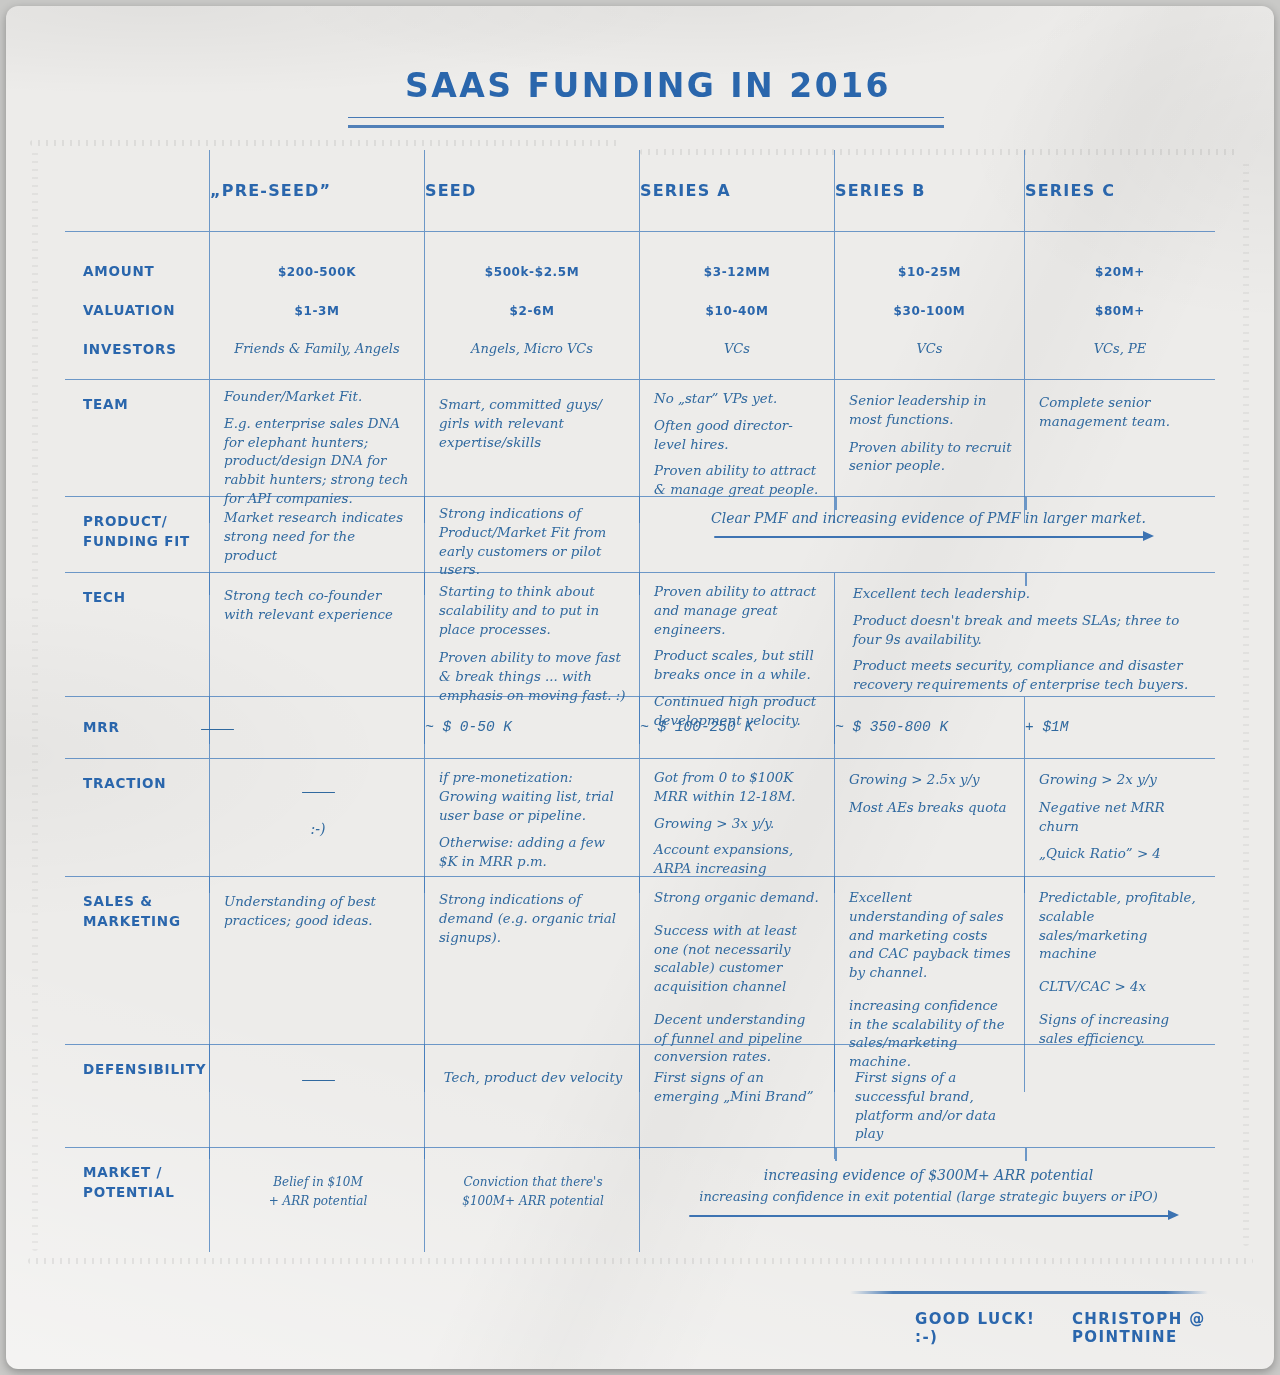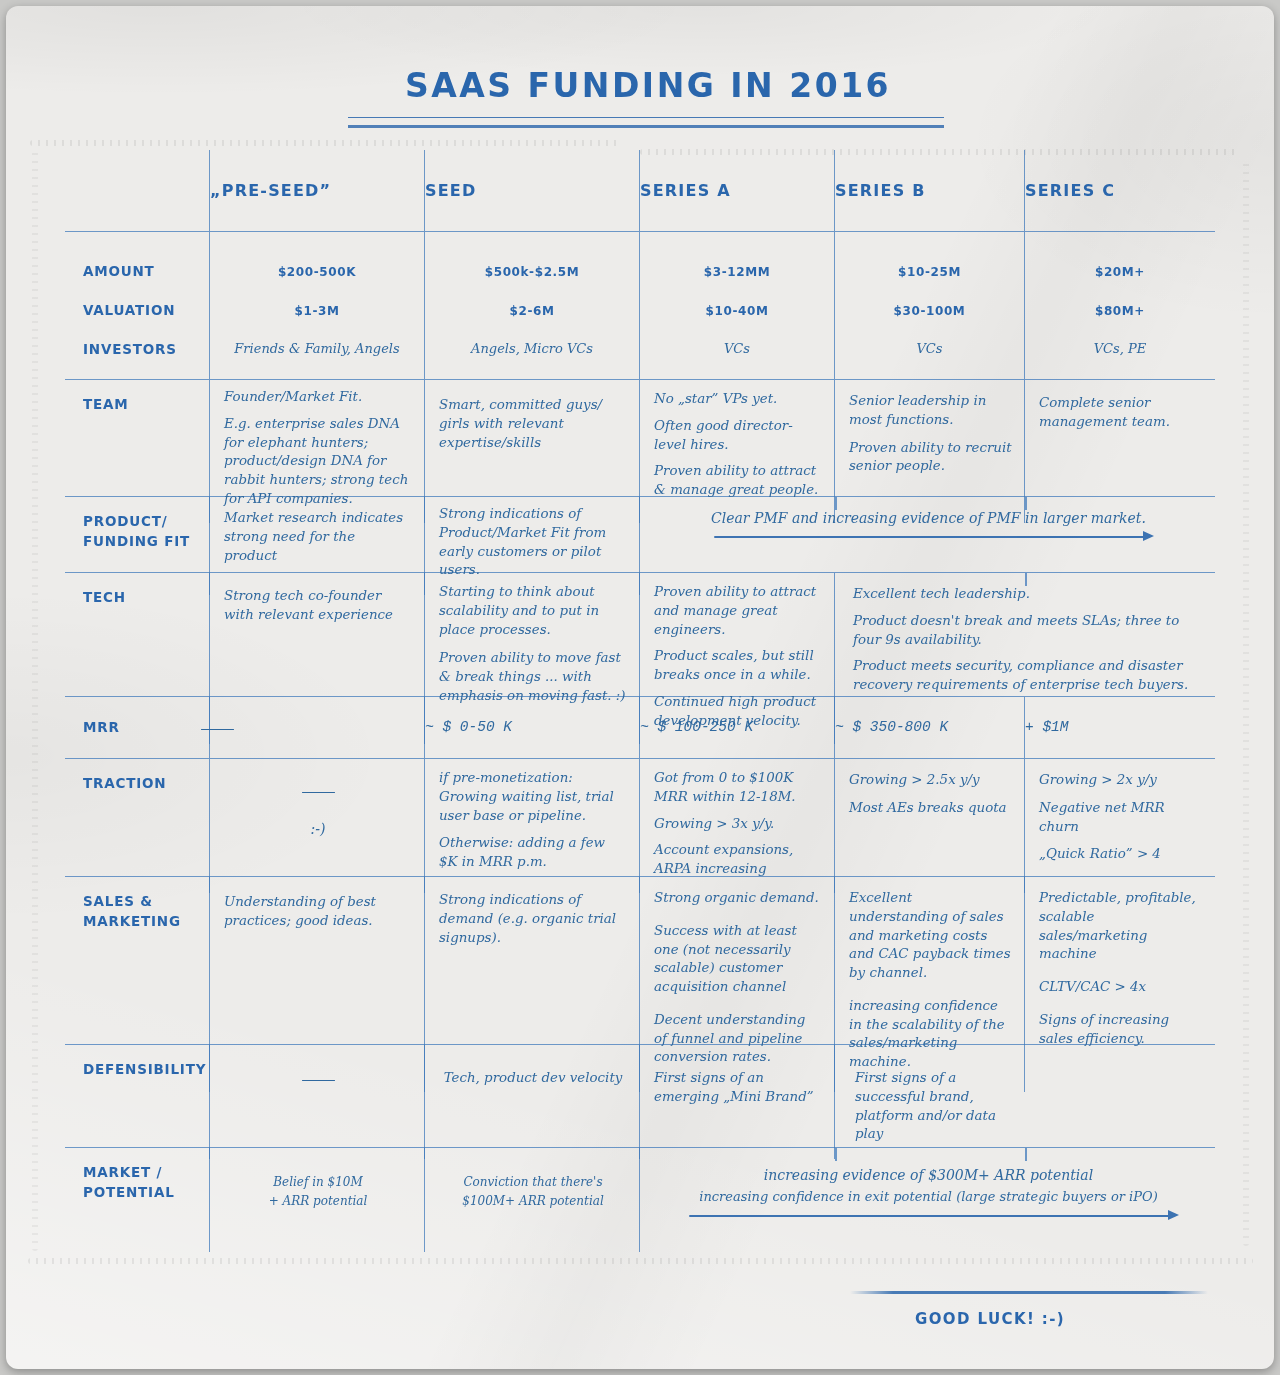--- a/index.html
+++ b/index.html
@@ -362,13 +362,14 @@
       <p class="hw mc" style="font-size:13px">increasing confidence in exit potential (large strategic buyers or iPO)</p>
       <div class="arrow" style="width:480px;margin-top:9px"></div>
     </div>
   </div>
 
 </div>
 
 <div class="footer-line"></div>
 <div class="footer-text">
   <span>GOOD LUCK! :-)</span>
+  <span>CHRISTOPH @ POINTNINE</span>
 </div>
 
 </body></html>

